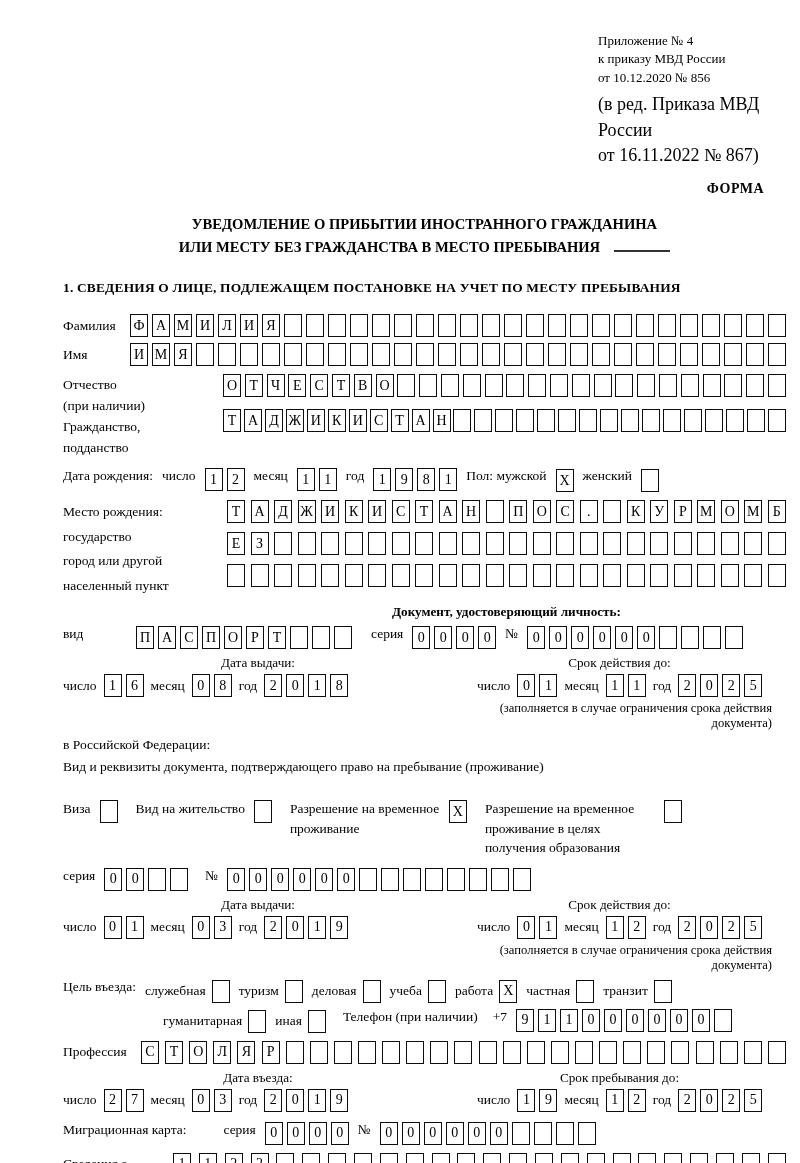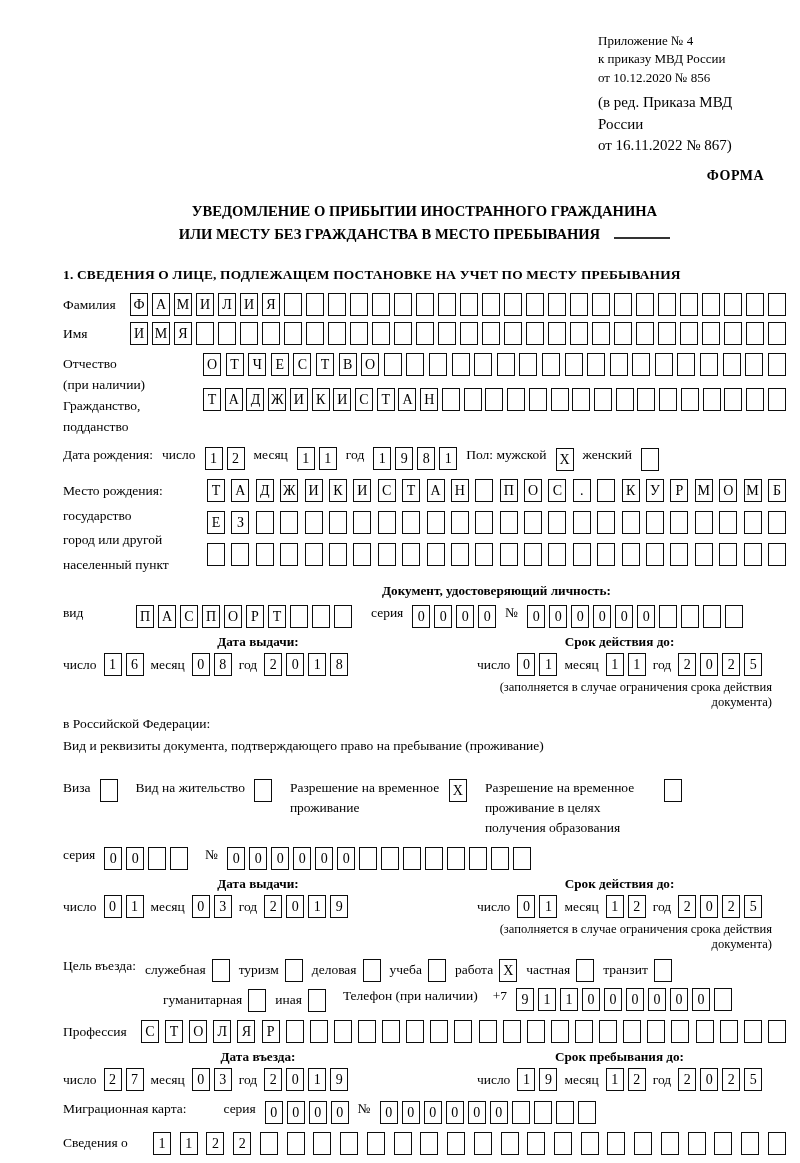--- a/index.html
+++ b/index.html
@@ -6,63 +6,63 @@
   html,body { background:#fff; }
   body {
     width:800px; height:1163px; margin:0 auto; color:#000;
     font-family:"Liberation Serif","DejaVu Serif",serif; font-size:13.5px;
     overflow:hidden;
   }
   .page { width:800px; height:1163px; padding:32px 14px 8px 63px; }
 
   
   .hdr { width:182px; margin:0 6px 0 auto; line-height:1.42; font-size:13px; }
-  .hdr .ed { font-size:15px; }
+  .hdr .ed { font-size:18px; }
   .hdr .gap { margin-top:5px; }
   .forma { text-align:right; font-weight:bold; font-size:14px; margin:12px 22px 0 0; letter-spacing:.5px; }
 
   
   .title { text-align:center; font-weight:bold; font-size:14.6px; line-height:1.55; margin-top:16px; }
   .blank-line { display:inline-block; width:56px; border-bottom:2px solid #333; margin-left:14px; }
   .sec-head { font-weight:bold; font-size:13.4px; margin-top:22px; letter-spacing:.2px; }
 
   
   .cell {
     display:inline-flex; flex:0 0 18px; width:18px; height:23px;
     border:1.6px solid #0d0d0d; align-items:center; justify-content:center;
     font-size:14px; line-height:1; background:#fff;
   }
   .cells { display:flex; justify-content:space-between; flex:1; }
   .cells-i { display:inline-flex; gap:4px; }
 
   
   .frow { display:flex; align-items:center; }
-  .mt6 { margin-top:6px; } .mt8 { margin-top:8px; } .mt10 { margin-top:10px; } .mt14 { margin-top:10px; }
+  .mt6 { margin-top:6px; } .mt8 { margin-top:8px; } .mt10 { margin-top:10px; } .mt14 { margin-top:18px; }
   .lbl { flex:0 0 auto; }
   .w67 { width:67px; } .w64 { width:64px; }
 
   
-  .combo { display:flex; align-items:flex-start; }
+  .combo { display:flex; align-items:flex-start;gap:20px; }
   .lblcol { flex:0 0 auto; }
   .cellcol { flex:1; display:flex; flex-direction:column; }
   .patcit .lblcol { width:140px; line-height:21px; }
   .patcit .cellcol { gap:12px; }
   .bplace .lblcol { width:144px; line-height:24.5px; }
   .bplace .cellcol { gap:9px; }
   .reps .lblcol { width:90px; line-height:21.5px; }
   .reps .cellcol { gap:8px; }
 
   .doc-heading { text-align:center; font-weight:bold; font-size:13.2px; margin-top:8px; }
 
   
   .dates { display:flex; margin-top:6px; }
   .half { display:flex; flex-direction:column; }
   .half.left { width:390px; }
   .half.right { flex:1;align-items:center; }
-  .dg-head { align-self:center; font-size:13.2px; margin-bottom:3px;font-weight:bold; }
+  .dg-head { align-self:center; font-size:13.2px; margin-bottom:3px; }
   .dg-line { display:flex; align-items:center; gap:7px; }
   .dg-note { text-align:right; font-size:12.6px; margin:4px 14px 0 0; }
 
   
   .optrow { display:flex; align-items:flex-start; gap:18px; margin-top:24px; }
   .opt { display:flex; align-items:flex-start; gap:9px; }
   .opt .olbl { line-height:1.45; }
   .opt .c { text-align:left; }
   .w150 { width:150px; } .w170 { width:170px; }
   .cb { margin-top:1px; }

